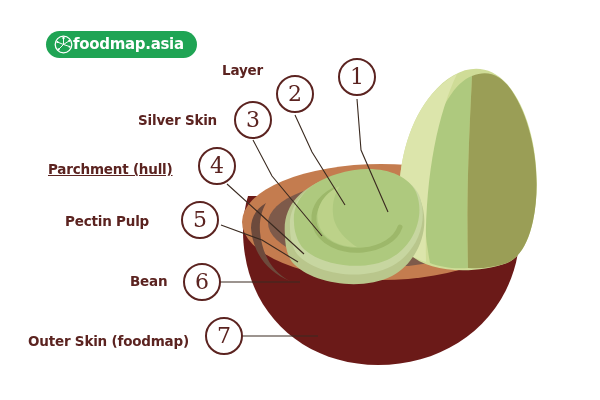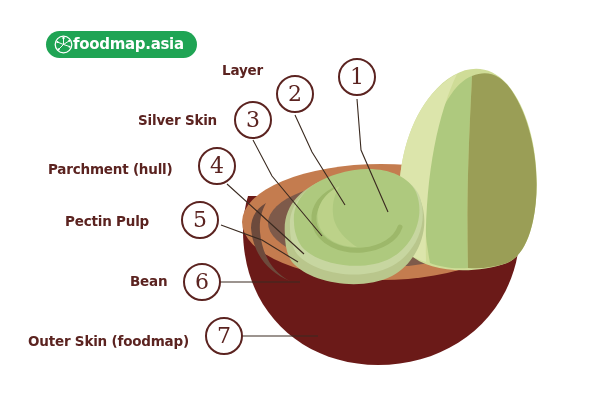--- a/index.html
+++ b/index.html
@@ -204,21 +204,21 @@
       </g>
     </svg>
     <span class="logo-text">foodmap.asia</span>
   </div>
 
 
   <div class="lbl" style="left:222px; top:62px;">Layer</div>
 
   <div class="lbl" style="left:138px; top:112px;">Silver Skin</div>
 
-  <div class="lbl" style="left:48px; top:161px;">Parchment (hull)</div>
+  <div class="lbl" style="left:48px; top:161px;text-decoration:underline;">Parchment (hull)</div>
 
   <div class="lbl" style="left:65px; top:213px;">Pectin Pulp</div>
 
   <div class="lbl" style="left:130px; top:273px;">Bean</div>
 
   <div class="lbl" style="left:28px; top:333px;">Outer Skin (foodmap)</div>
 
   <div class="num" style="left:338px; top:58px;">1</div>
 
   <div class="num" style="left:276px; top:75px;">2</div>

